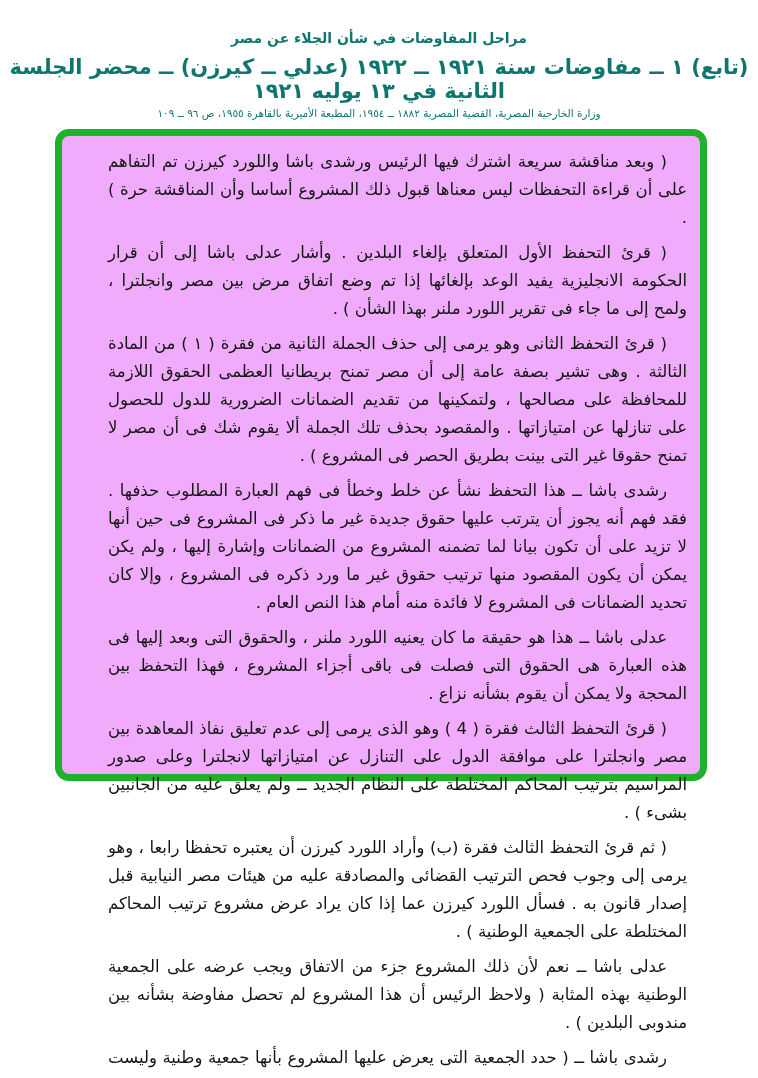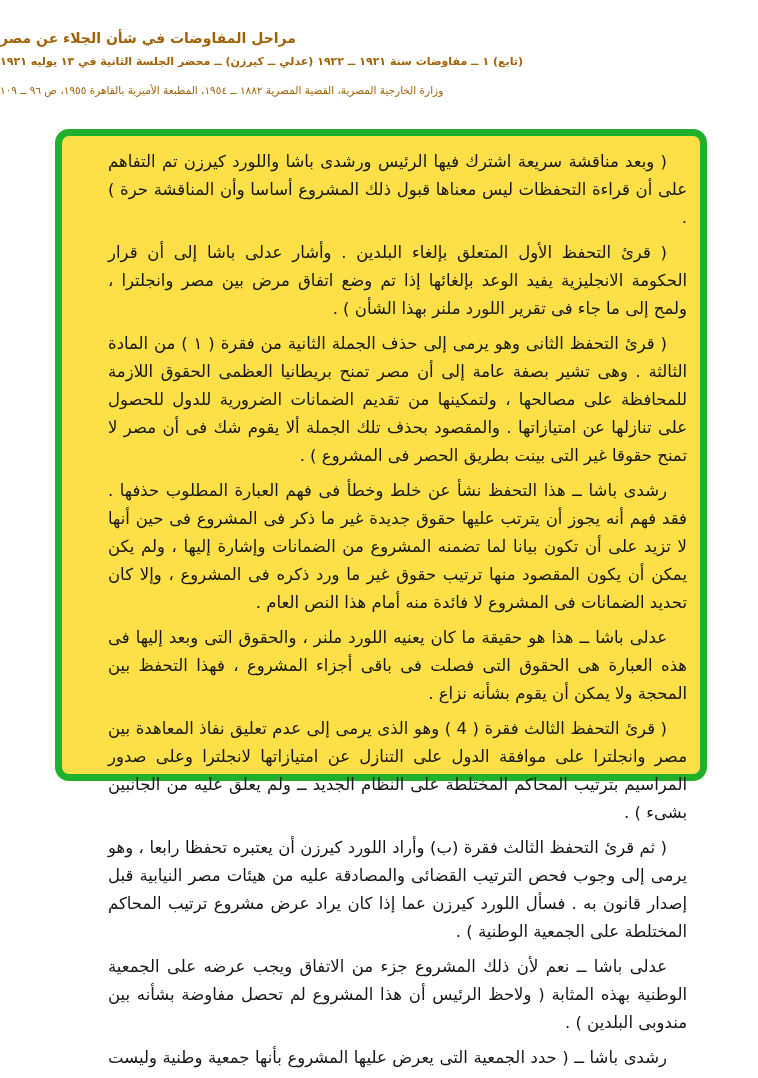--- a/index.html
+++ b/index.html
@@ -13,49 +13,49 @@
     position: relative;
     overflow: hidden;
     font-family: "DejaVu Sans", sans-serif;
     color: #111111;
   }
   .page-header {
     position: absolute;
     top: 30px;
     left: 0;
     width: 758px;
-    text-align: left;
+    text-align: center;
     direction: rtl;
-    color: #a16207;
+    color: #0f766e;
   }
   .doc-title {
     font-size: 14px;
     font-weight: bold;
     margin-bottom: 9px;
     letter-spacing: 0.2px;
   }
   .doc-subtitle {
-    font-size: 11px;
+    font-size: 21px;
     font-weight: bold;
-    margin-bottom: 16px;
+    margin-bottom: 4px;
   }
   .doc-source {
     font-size: 10.5px;
     font-weight: normal;
   }
   .content-frame {
     position: absolute;
     left: 55px;
     top: 129px;
     width: 652px;
     height: 652px;
     box-sizing: border-box;
     border: 7px solid #20b02c;
     border-radius: 14px;
-    background: #fde047;
+    background: #f0abfc;
   }
   .document-body {
     direction: rtl;
     text-align: justify;
     padding: 12px 13px 0 46px;
     font-size: 16.5px;
     line-height: 28px;
     color: #141414;
   }
   .document-body p {

